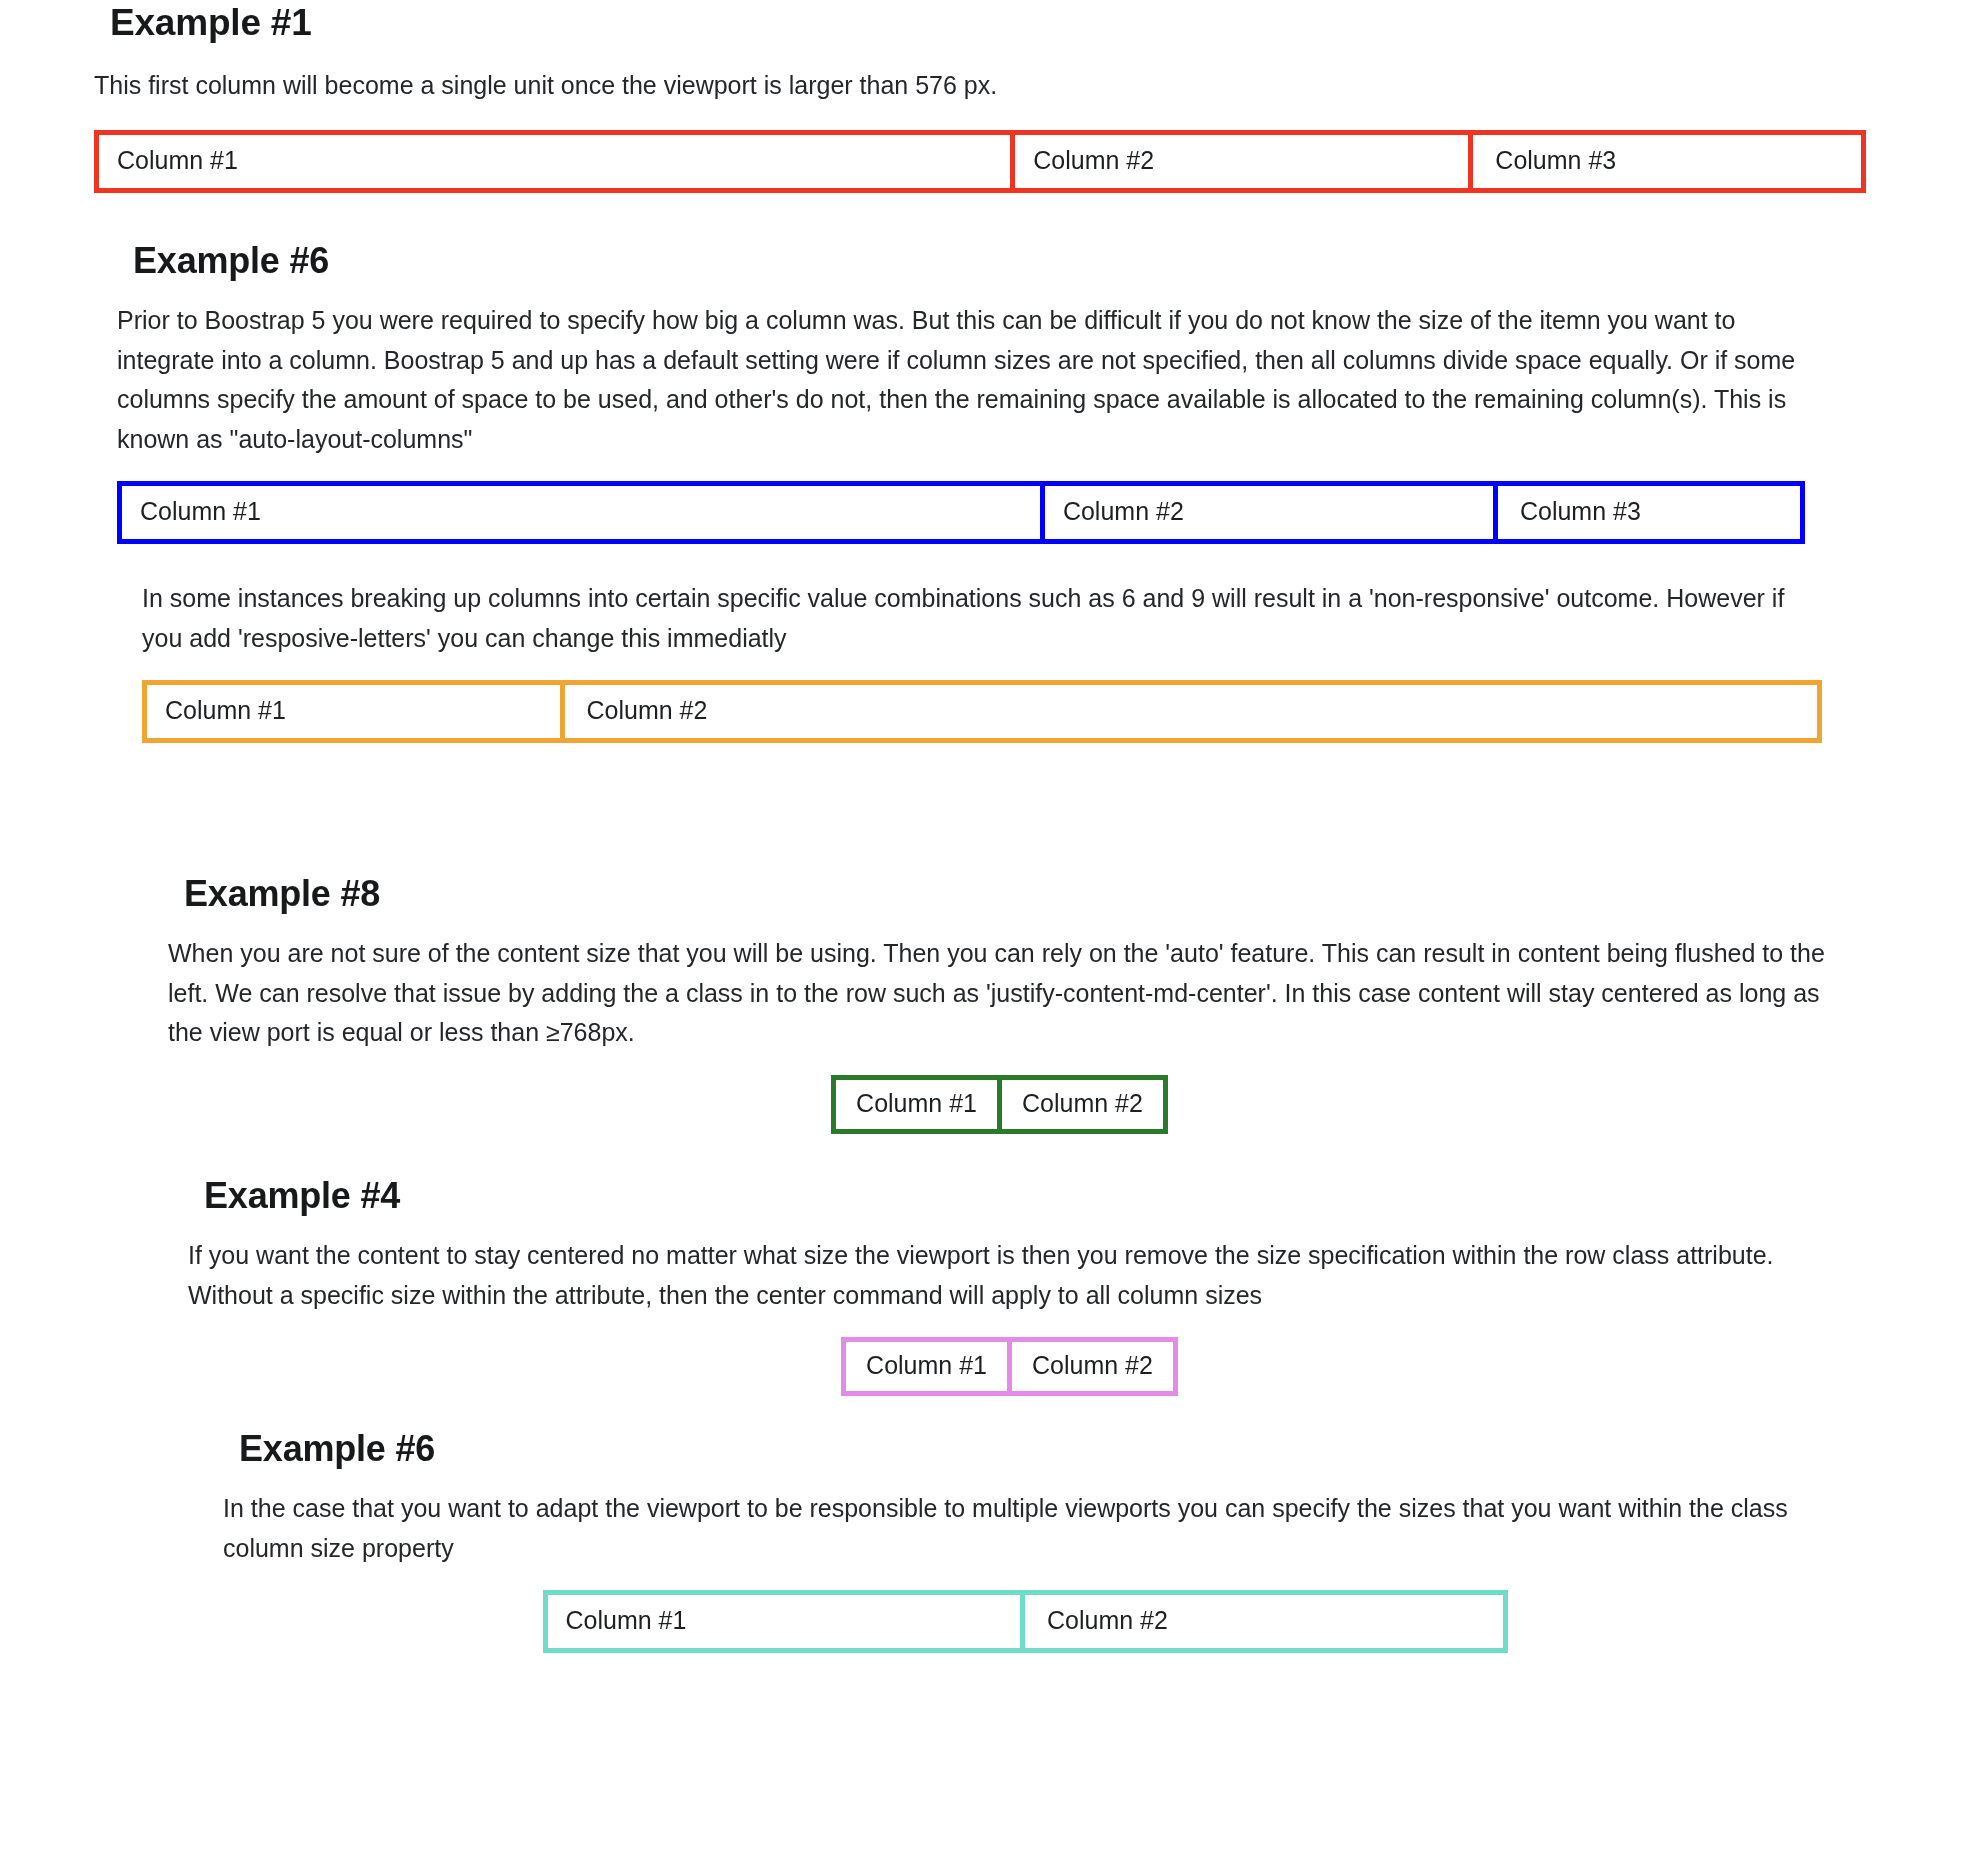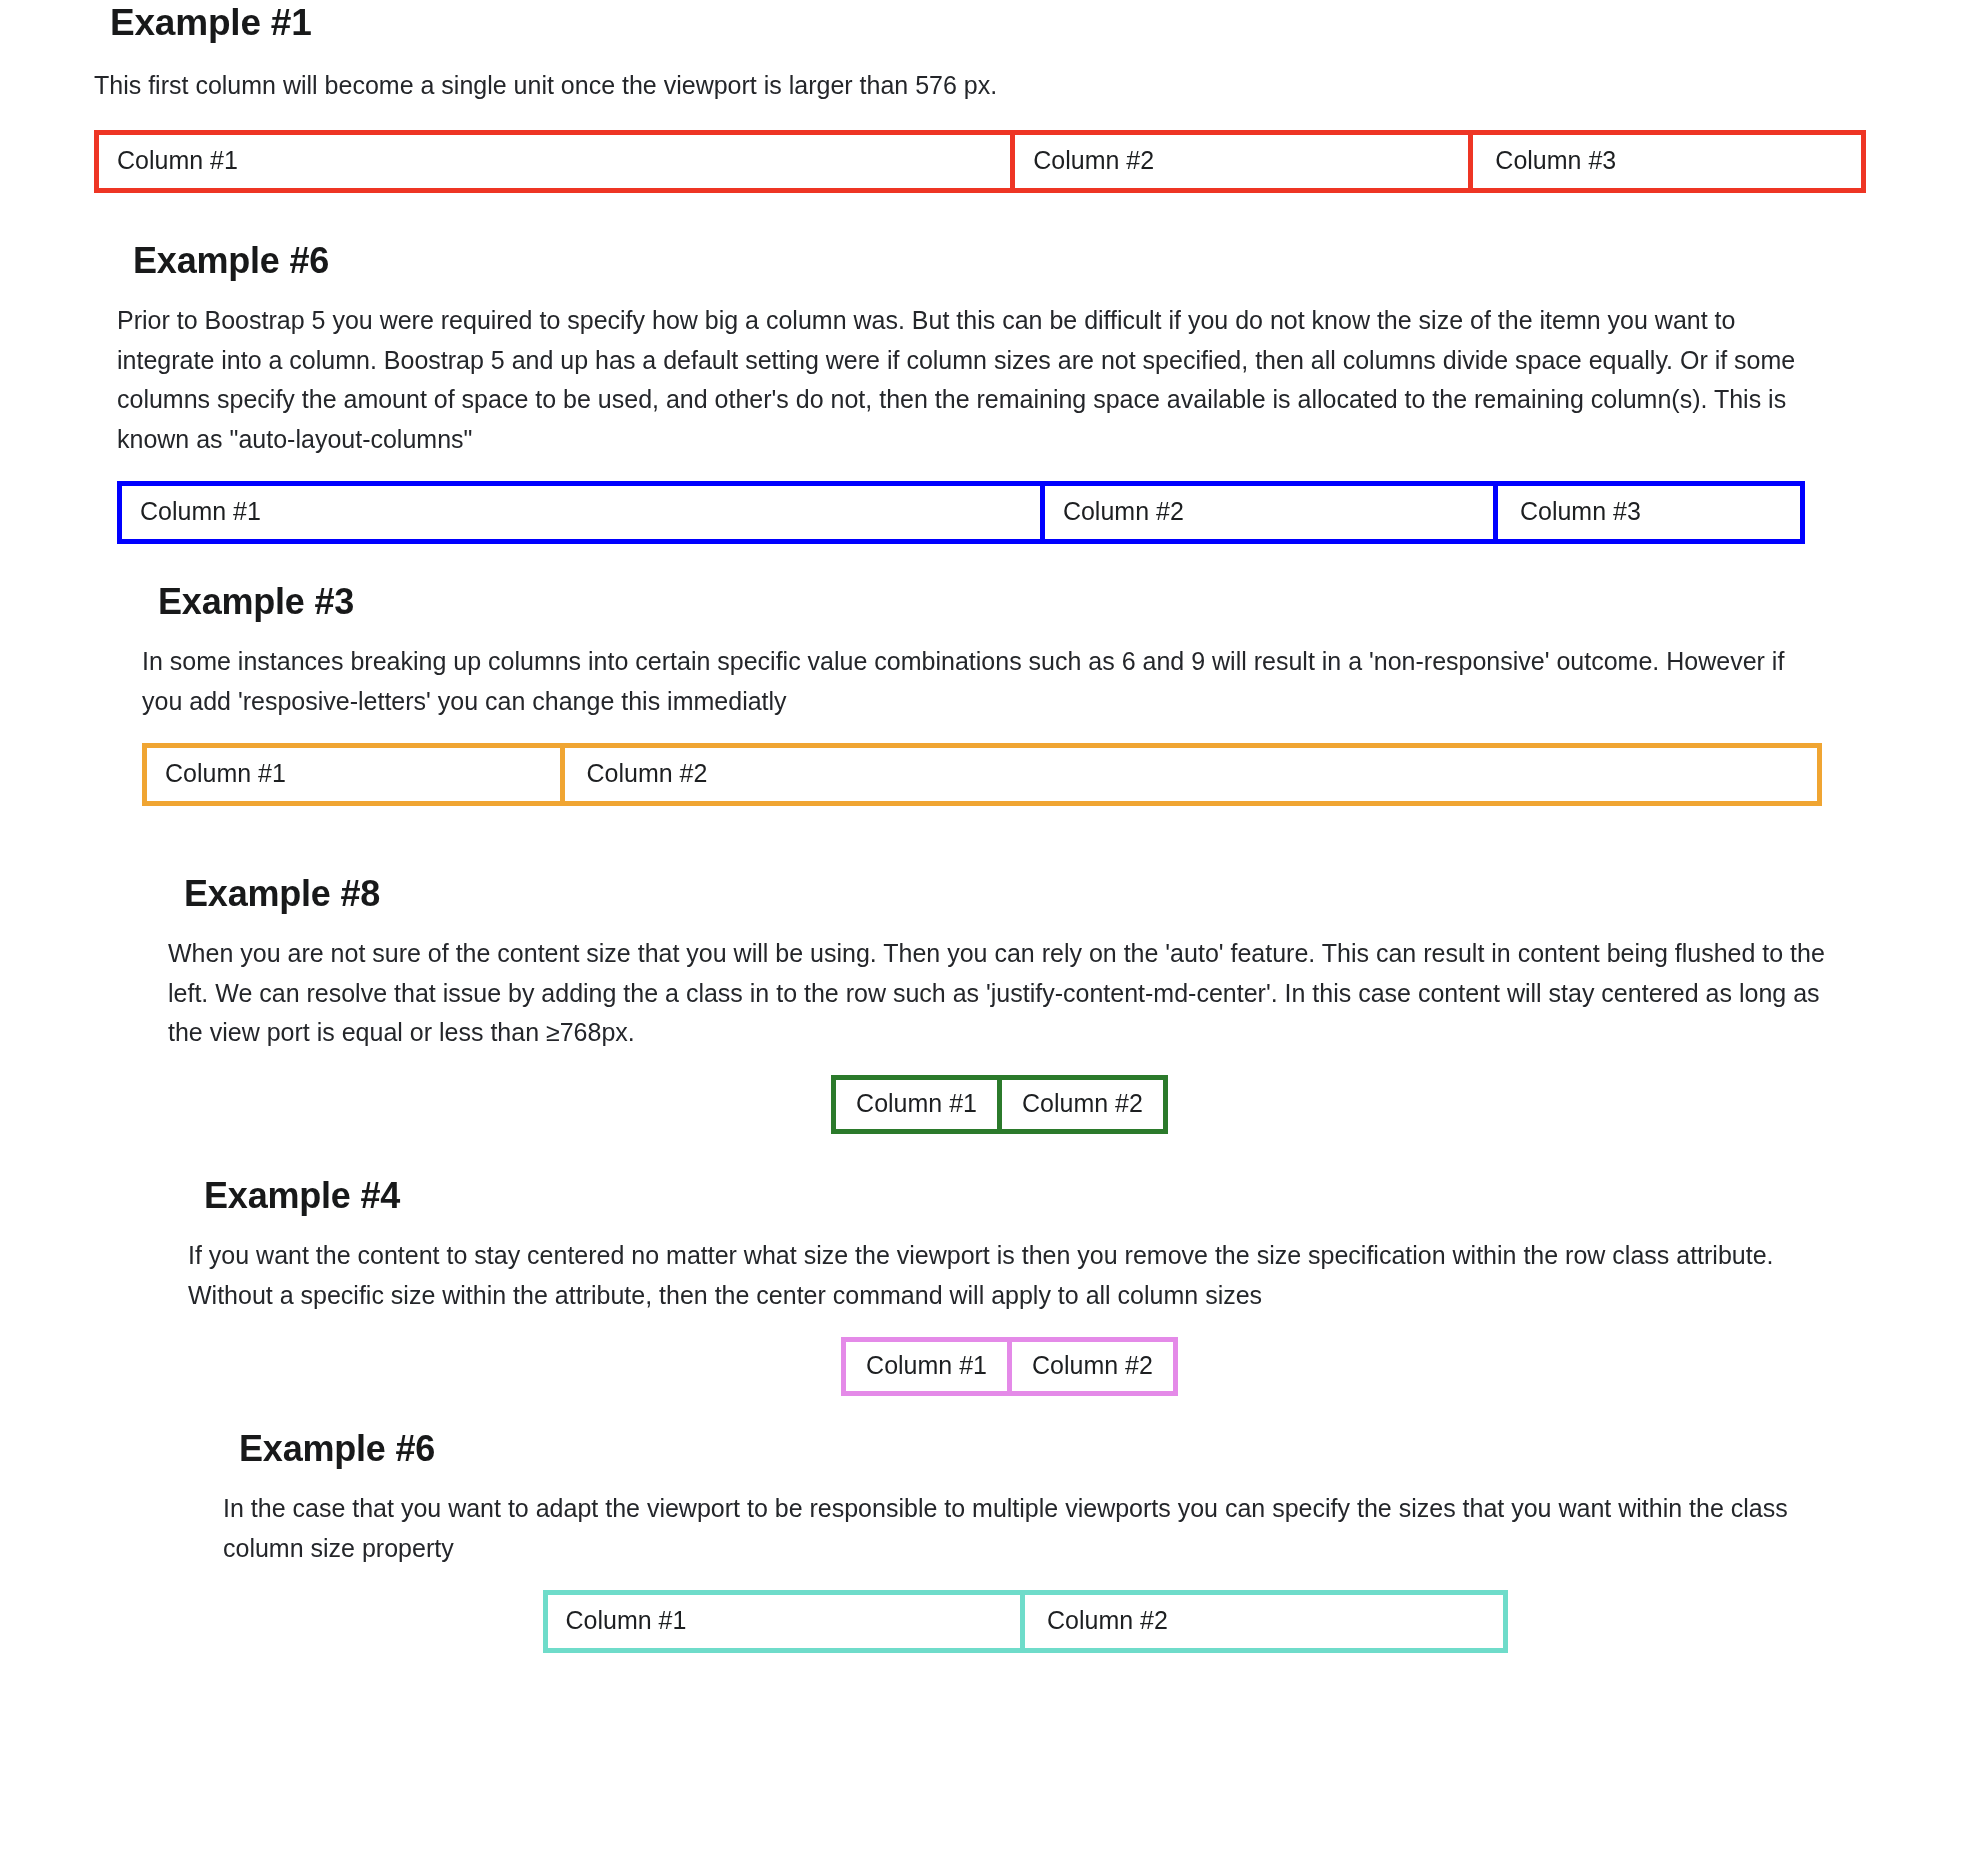--- a/index.html
+++ b/index.html
@@ -105,21 +105,20 @@
     <h2 class="example-title">Example #6</h2>
     <p class="example-body">Prior to Boostrap 5 you were required to specify how big a column was. But this can be difficult if you do not know the size of the itemn you want to integrate into a column. Boostrap 5 and up has a default setting were if column sizes are not specified, then all columns divide space equally. Or if some columns specify the amount of space to be used, and other's do not, then the remaining space available is allocated to the remaining column(s). This is known as "auto-layout-columns"</p>
     <div class="row" style="border-color: rgb(0, 0, 255);">
       <div class="col" style="border-right-color: rgb(0, 0, 255); flex: 0 0 55%; max-width: 55%;">Column #1</div>
       <div class="col" style="border-right-color: rgb(0, 0, 255); flex: 0 0 27%; max-width: 27%;">Column #2</div>
       <div class="col" style="border-right-color: rgb(0, 0, 255); flex: 0 0 18%; max-width: 18%;">Column #3</div>
     </div>
   </section>
 
   <section class="example" id="example-3">
-    <h2 class="example-title">Example #3</h2>
     <p class="example-body">In some instances breaking up columns into certain specific value combinations such as 6 and 9 will result in a 'non-responsive' outcome. However if you add 'resposive-letters' you can change this immediatly</p>
     <div class="row" style="border-color: rgb(240, 165, 50);">
       <div class="col" style="border-right-color: rgb(240, 165, 50); flex: 0 0 25%; max-width: 25%;">Column #1</div>
       <div class="col" style="border-right-color: rgb(240, 165, 50); flex: 0 0 75%; max-width: 75%;">Column #2</div>
     </div>
   </section>
 
   <section class="example" id="example-4">
     <h2 class="example-title">Example #8</h2>
     <p class="example-body">When you are not sure of the content size that you will be using. Then you can rely on the 'auto' feature. This can result in content being flushed to the left. We can resolve that issue by adding the a class in to the row such as 'justify-content-md-center'. In this case content will stay centered as long as the view port is equal or less than ≥768px.</p>

